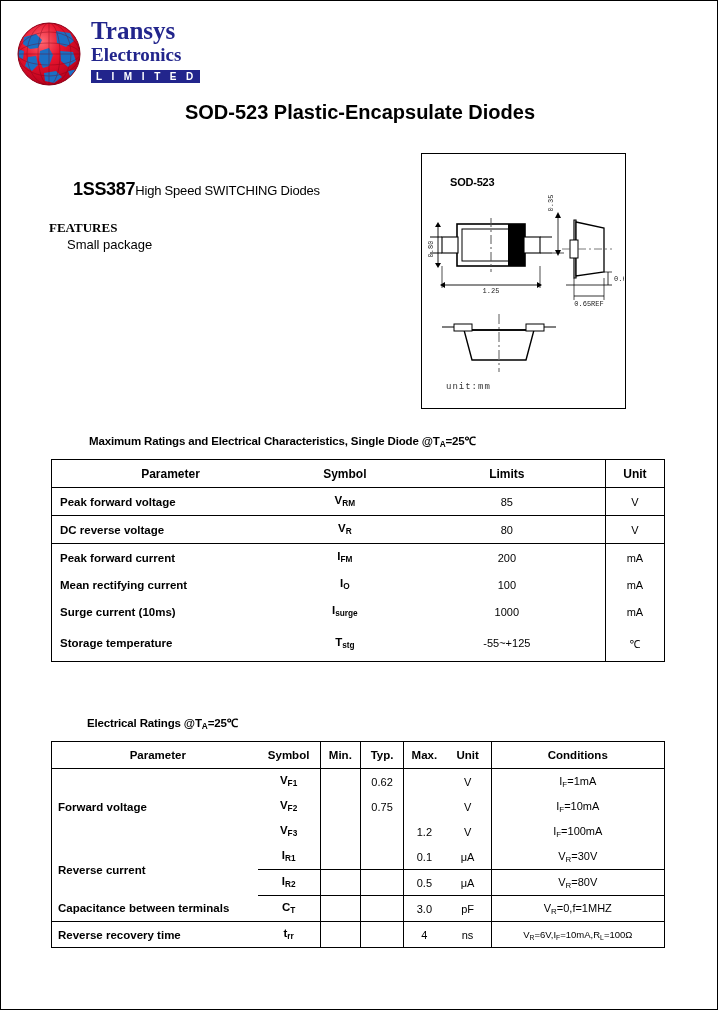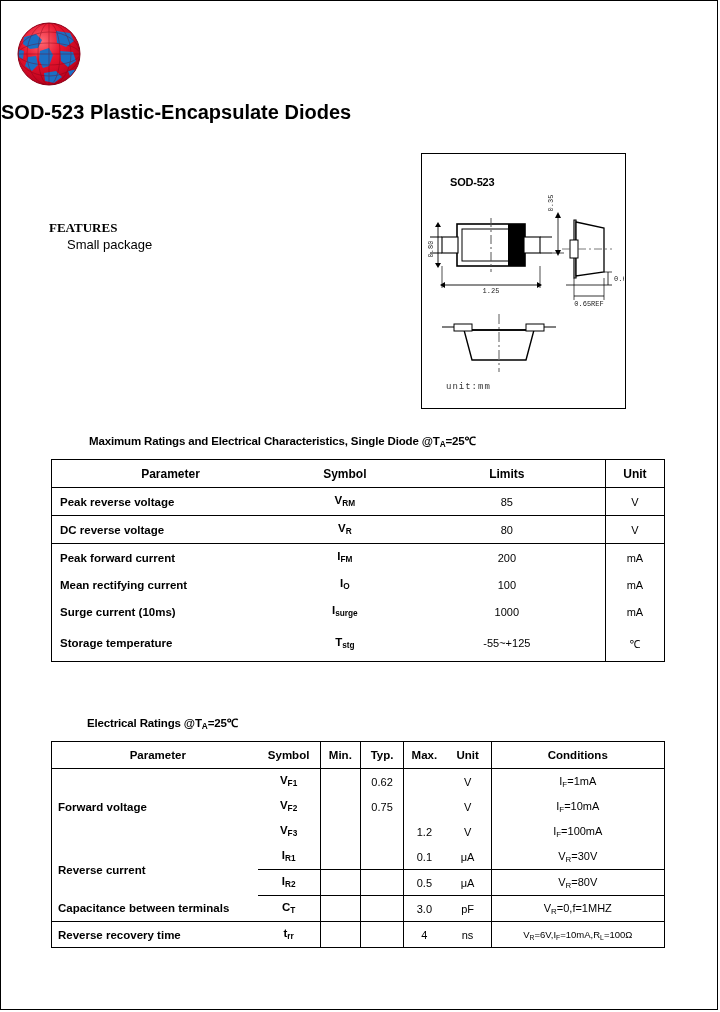--- a/index.html
+++ b/index.html
@@ -32,21 +32,21 @@
   }
   .brand .t3{
     margin-top:2px;
     background:#22258c;color:#ffffff;
     font-family:"Liberation Sans", sans-serif;
     font-size:10px;font-weight:bold;letter-spacing:3.4px;
     padding:1px 3px 1px 5px;display:inline-block;line-height:11px;
   }
 
   .doc-title{
-    position:absolute;left:0;top:100px;width:718px;text-align:left;
+    position:absolute;left:0;top:100px;width:718px;text-align:center;
     font-size:20px;font-weight:bold;letter-spacing:0px;
   }
 
   
   .partline{position:absolute;left:72px;top:178px;}
   .partline .pn{font-size:18px;font-weight:bold;letter-spacing:-0.3px;}
   .partline .pd{font-size:13px;font-weight:normal;letter-spacing:-0.2px;}
   .features-h{
     position:absolute;left:48px;top:219px;
     font-family:"Liberation Serif", serif;font-weight:bold;font-size:13px;
@@ -136,25 +136,33 @@
         <g clip-path="url(#cc)" stroke="#7a0016" stroke-width="0.7" fill="none" opacity="0.55">
           <ellipse cx="33" cy="33" rx="31" ry="11"></ellipse>
           <ellipse cx="33" cy="33" rx="31" ry="22"></ellipse>
           <ellipse cx="33" cy="33" rx="11" ry="31"></ellipse>
           <ellipse cx="33" cy="33" rx="22" ry="31"></ellipse>
           <line x1="2" y1="33" x2="64" y2="33"></line>
           <line x1="33" y1="2" x2="33" y2="64"></line>
         </g>
         <circle cx="33" cy="33" r="31" fill="none" stroke="#8d0018" stroke-width="1"></circle>
       </svg>
+      <div class="brand">
+        <div class="t1">Transys</div>
+        <div class="t2">Electronics</div>
+        <div class="t3">L I M I T E D</div>
+      </div>
     </div>
   </div>
 
   <div class="doc-title">SOD-523 Plastic-Encapsulate Diodes</div>
 
+  <div class="partline">
+    <span class="pn">1SS387</span><span class="pd">High Speed SWITCHING Diodes</span>
+  </div>
   <div class="features-h">FEATURES</div>
   <div class="features-i">Small package</div>
 
   <div class="pkgbox">
     <div class="pkg-title">SOD-523</div>
     <div class="unit-mm">unit:mm</div>
 
     <svg class="pkgsvg" width="202" height="253" viewBox="0 0 202 253">
       <g stroke="#000" fill="none" stroke-width="1">
 
@@ -222,21 +230,21 @@
   <table class="t1tab">
     <tbody>
         <tr class="hdr">
       <td class="c-par bd-t thin-b bd-l" style="text-align:center">Parameter</td>
       <td class="c-sym bd-t thin-b">Symbol</td>
       <td class="c-lim bd-t thin-b">Limits</td>
       <td class="c-uni bd-t thin-b bd-l bd-r">Unit</td>
     </tr>
 
     <tr>
-      <td class="c-par thin-b bd-l">Peak reverse voltage</td>
+      <td class="c-par thin-b bd-l">Peak forward voltage</td>
       <td class="c-sym thin-b"><span class="sym"><span>V</span><sub>RM</sub></span></td>
       <td class="c-lim thin-b">85</td>
       <td class="c-uni thin-b bd-l bd-r">V</td>
     </tr>
 
     <tr>
       <td class="c-par thin-b bd-l">DC reverse voltage</td>
       <td class="c-sym thin-b"><span class="sym"><span>V</span><sub>R</sub></span></td>
       <td class="c-lim thin-b">80</td>
       <td class="c-uni thin-b bd-l bd-r">V</td>

